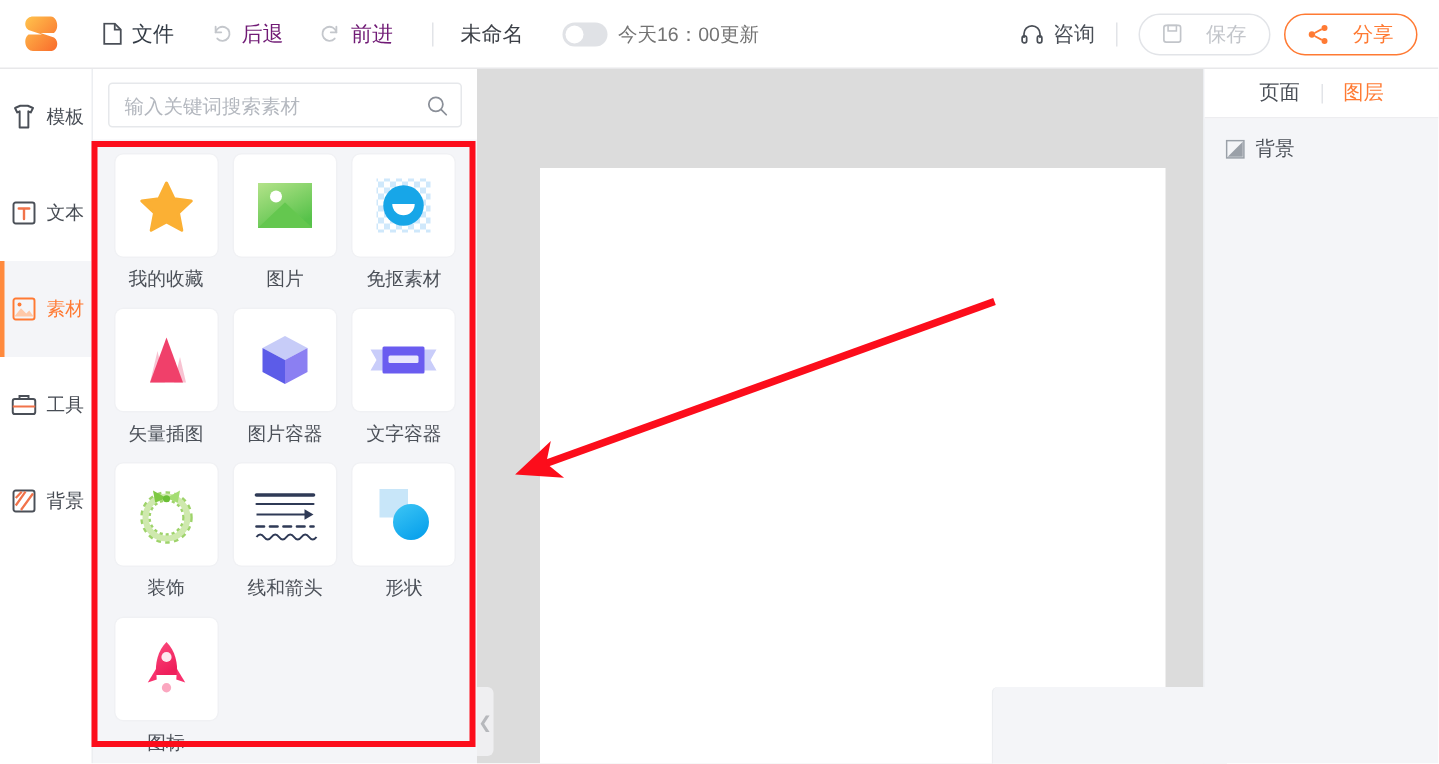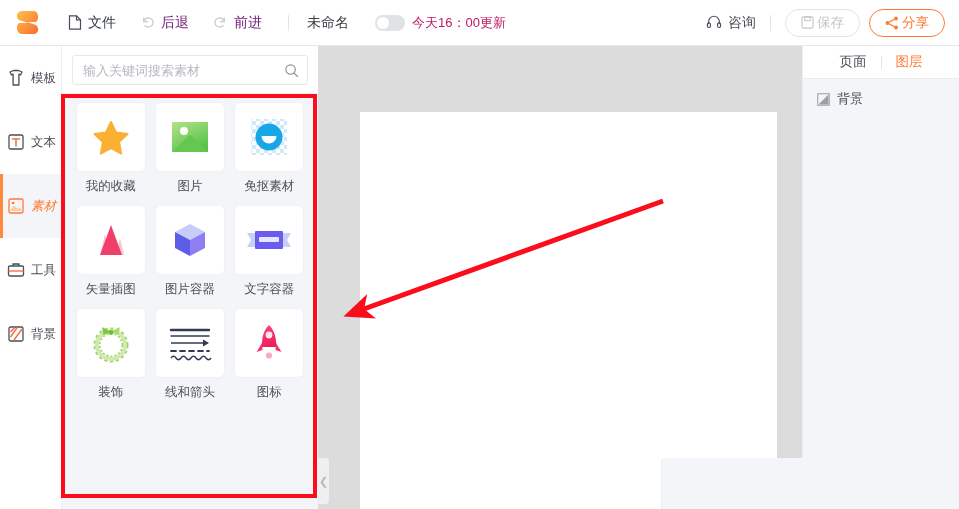--- a/index.html
+++ b/index.html
@@ -34,47 +34,47 @@
   }
   .tb-title { font-size: 14px; color: #3b3f46; padding: 0 4px; }
   .toggle {
     width: 30px; height: 16px; border-radius: 8px; background: #e0e2e6;
     position: relative; margin-left: 22px; cursor: pointer; flex: none;
   }
   .toggle::after {
     content: ""; position: absolute; left: 2px; top: 2px;
     width: 12px; height: 12px; border-radius: 50%; background: #fff;
   }
-  .tb-update { font-size: 13px; color: #be185d; margin-left: 7px; white-space: nowrap; }
+  .tb-update { font-size: 13px; color: #737373; margin-left: 7px; white-space: nowrap; }
   .tb-right { margin-left: auto; display: flex; align-items: center; padding-right: 14px; }
   .tb-consult {
-    display: flex; gap: 6px;
+    display: flex; align-items: center; gap: 6px;
     font-size: 14px; color: #4a4f57; cursor: pointer;
   }
   .btn {
-    display: inline-flex; align-items: center; justify-content: center; gap: 3px;
+    display: inline-flex; align-items: center; justify-content: center; gap: 16px;
     height: 28px; padding: 0 15px; border-radius: 15px;
     font-size: 13.5px; cursor: pointer; white-space: nowrap;
   }
   .btn-save { border: 1px solid #e2e4e8; color: #c2c5ca; background: #fff; }
   .btn-dl { border: 1px solid #ff7a33; color: #ff7a33; background: #fff; margin-left: 9px; }
   .btn-share { border: 1px solid #ff7a33; color: #ff7a33; background: #fff; margin-left: 9px; }
 
   
   .rail {
     position: absolute; left: 0; top: 46px; width: 62px; height: 463px;
     background: #ffffff; border-right: 1px solid #eceef1;
   }
   .rail-item {
     height: 64px; display: flex; flex-direction: row;
     align-items: center; justify-content: center; gap: 4px;
     cursor: pointer; position: relative;
   }
   .rail-item .lbl { font-size: 12.5px; color: #474c54; }
-  .rail-item.active { background: #f4f5f8; font-style: italic; }
+  .rail-item.active { background: #f4f5f8; }
   .rail-item.active .lbl { color: #ff7a33; }
   .rail-item.active::before {
     content: ""; position: absolute; left: 0; top: 0; bottom: 0;
     width: 3px; background: #ff8a3d;
   }
 
   
   .panel {
     position: absolute; left: 62px; top: 46px; width: 256px; height: 463px;
     background: #f4f5f8;
@@ -386,20 +386,35 @@
             <path d="M4 12 h38" stroke="#2f3a56" stroke-width="1.4" stroke-linecap="round"></path>
             <path d="M4 19 h33" stroke="#2f3a56" stroke-width="1.4"></path>
             <path d="M36 15.5 L42 19 L36 22.5 Z" fill="#2f3a56"></path>
             <path d="M4 27 h38" stroke="#2f3a56" stroke-width="1.8" stroke-dasharray="5 4" stroke-linecap="round"></path>
             <path d="M4 34 q2.5 -3.4 5 0 t5 0 t5 0 t5 0 t5 0 t5 0 t5 0 t5 0" fill="none" stroke="#2f3a56" stroke-width="1.4"></path>
           </svg>
         </div>
         <div class="cap">线和箭头</div>
       </div>
 
+      <div class="cell">
+        <div class="thumb">
+          <svg width="42" height="42" viewBox="0 0 42 42">
+            <defs>
+              <linearGradient id="gCir" x1="0" y1="0" x2="0.6" y2="1">
+                <stop offset="0" stop-color="#3ec6f5"></stop>
+                  <stop offset="1" stop-color="#0aa2ec"></stop>
+              </linearGradient>
+            </defs>
+            <rect x="5" y="4" width="19" height="19" fill="#c8e6f9"></rect>
+            <circle cx="26" cy="26" r="12" fill="url(#gCir)"></circle>
+          </svg>
+        </div>
+        <div class="cap">形状</div>
+      </div>
 
       <div class="cell">
         <div class="thumb">
           <svg width="40" height="42" viewBox="0 0 40 42">
             <defs>
               <linearGradient id="gRk" x1="0" y1="0" x2="0.4" y2="1">
                 <stop offset="0" stop-color="#fb4a7c"></stop>
                   <stop offset="1" stop-color="#ef1f5c"></stop>
               </linearGradient>
             </defs>

